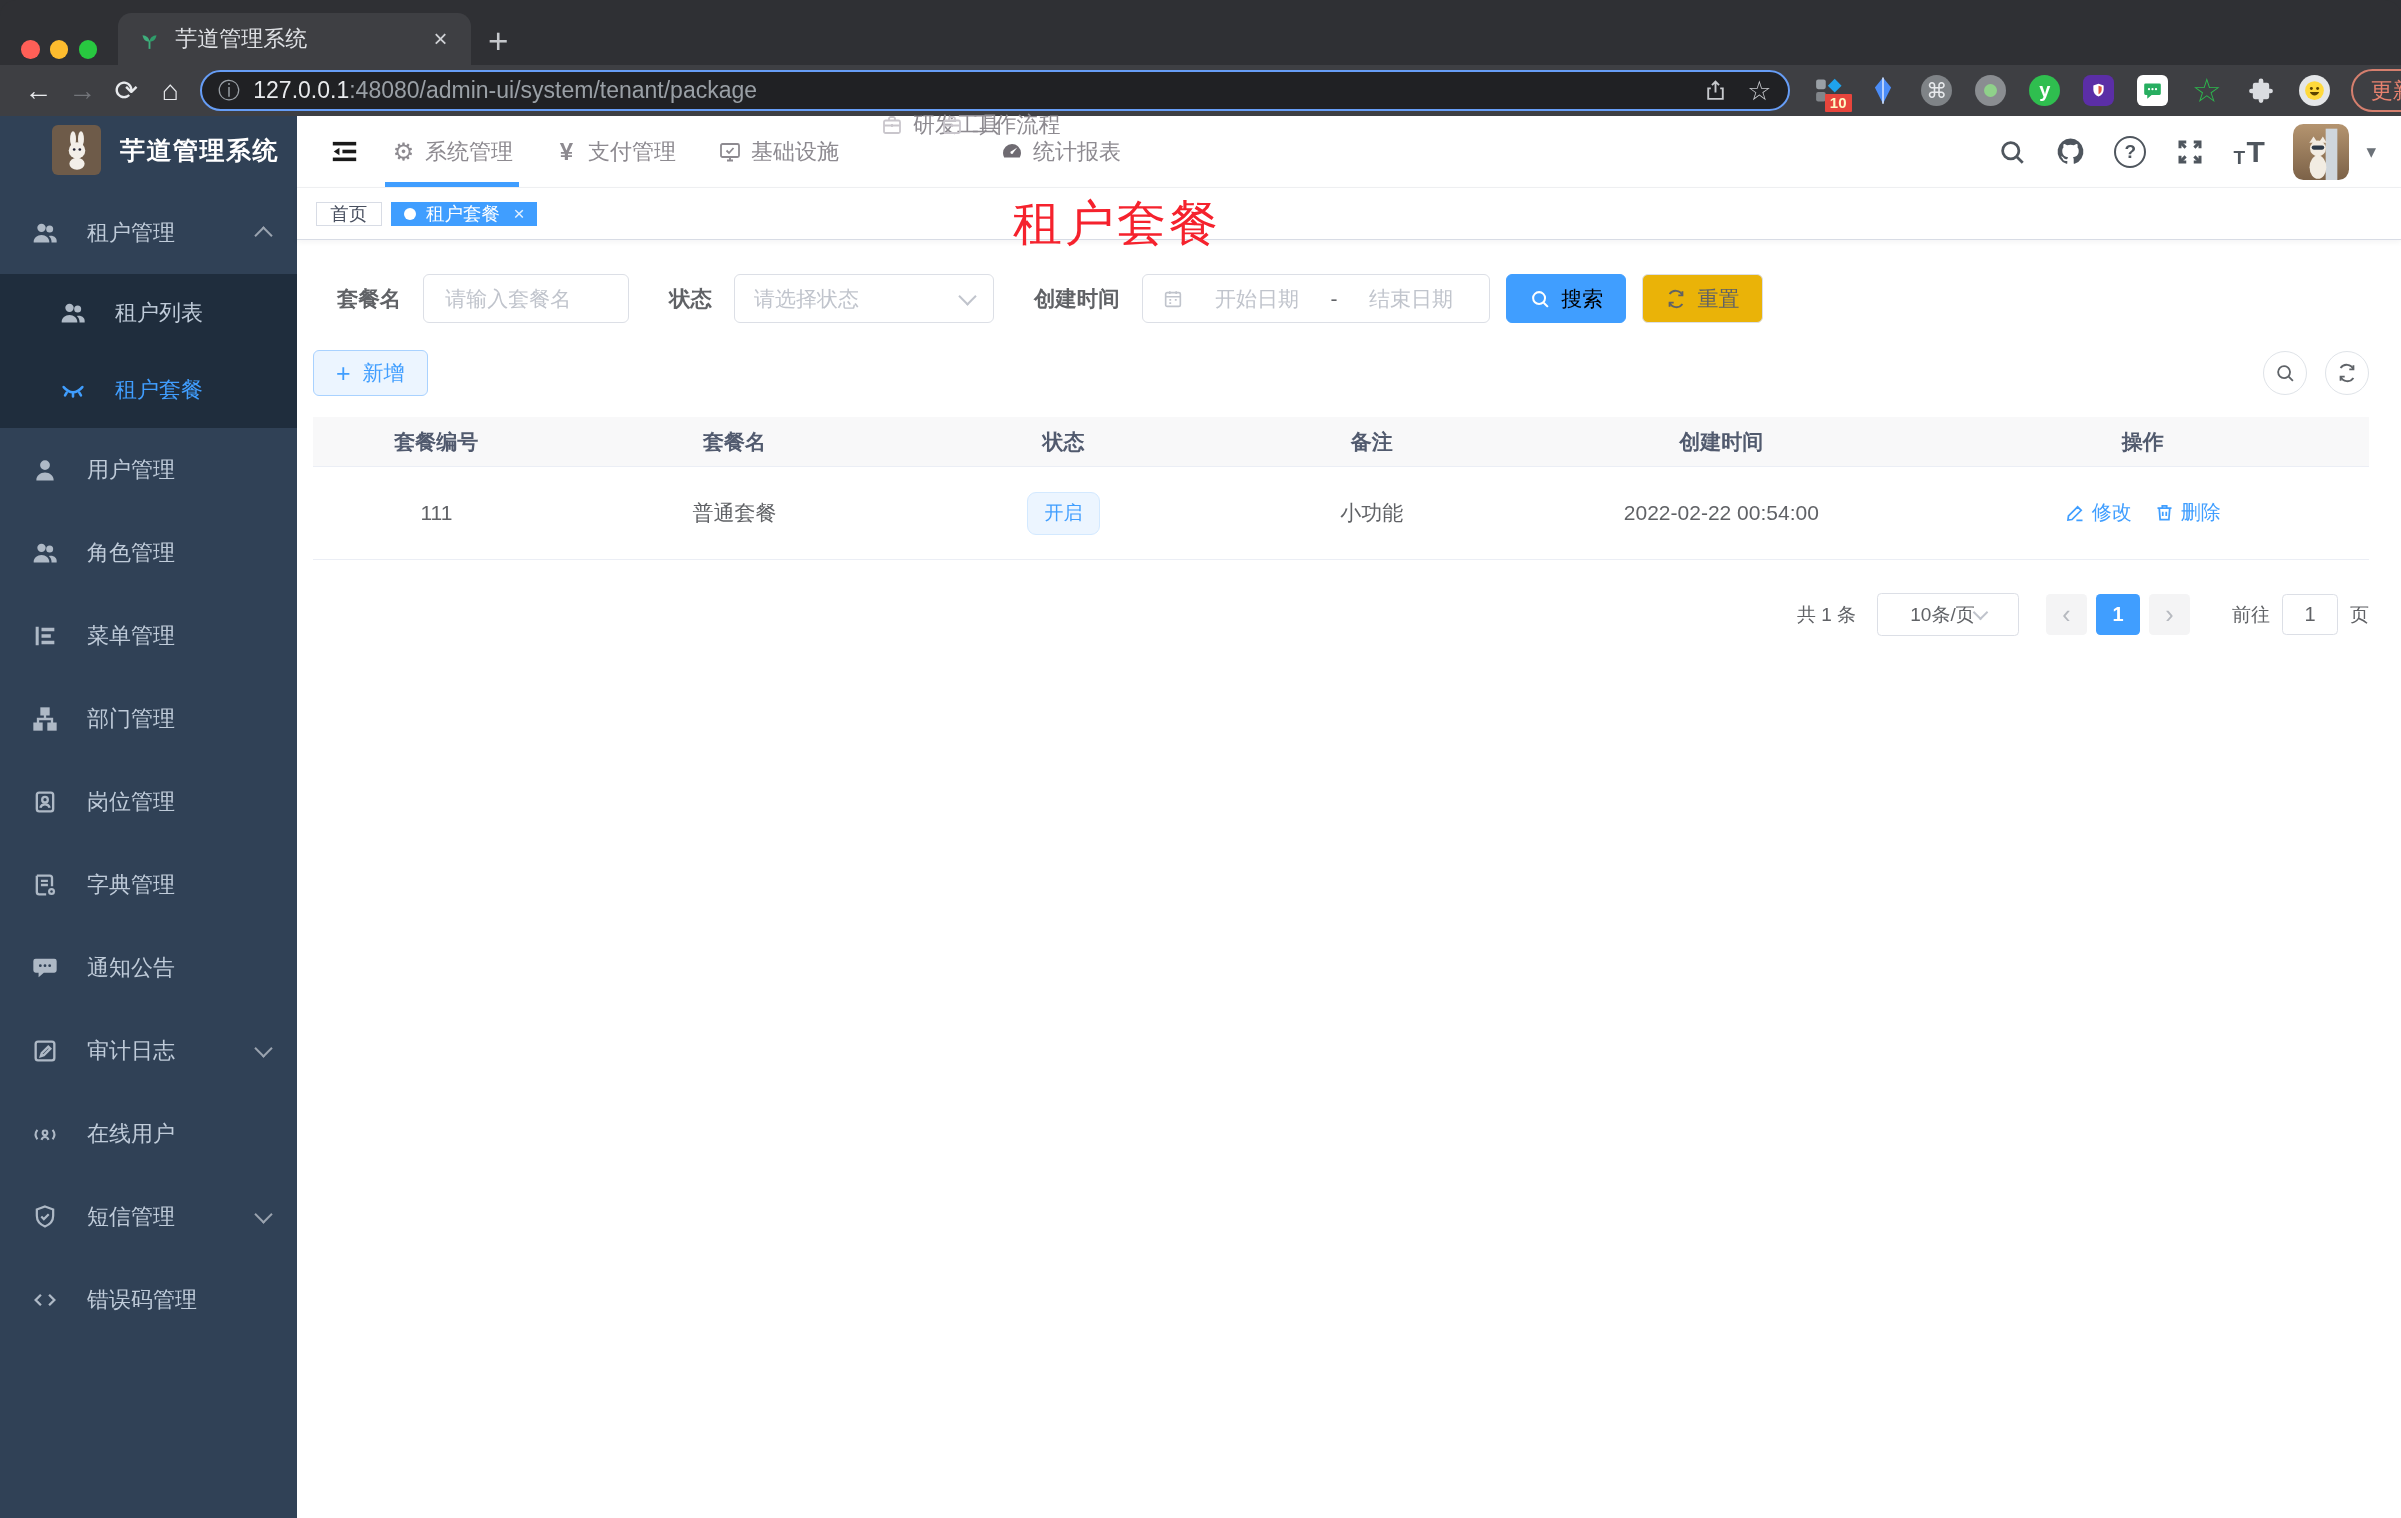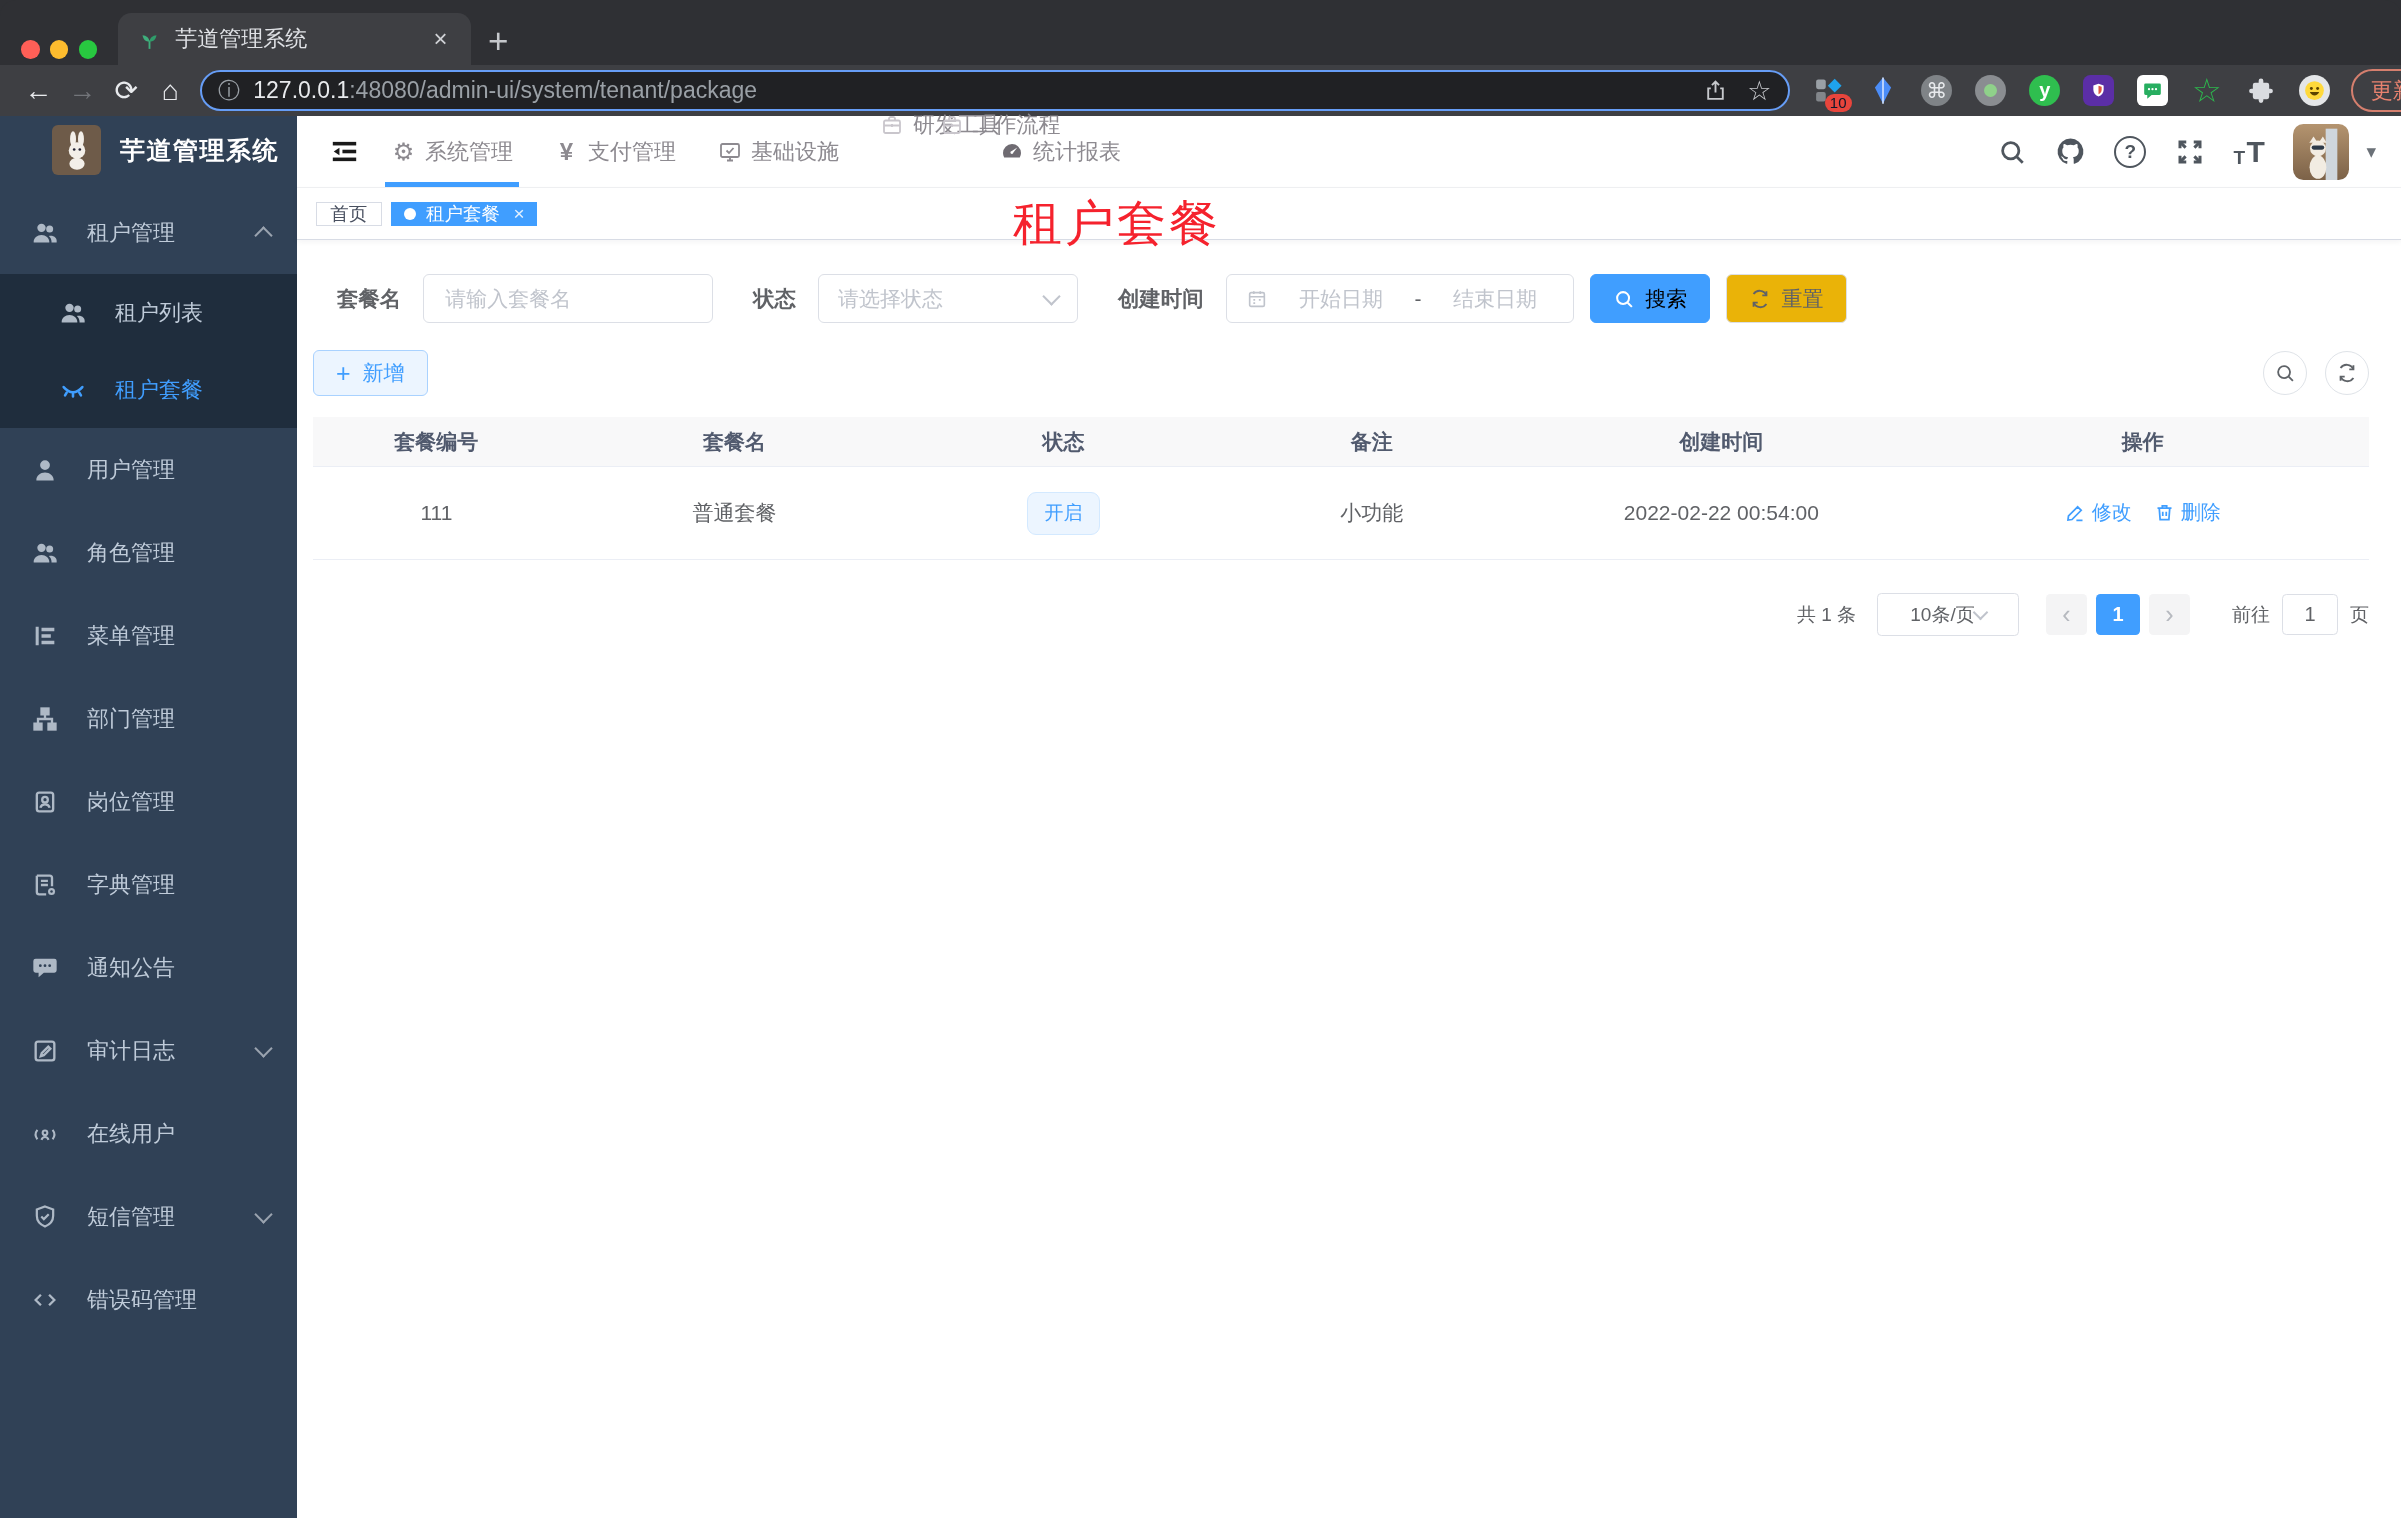--- a/index.html
+++ b/index.html
@@ -24,22 +24,22 @@
   .nav-btn.dim{color:#73757a;}
   .urlbar{width:1590px;height:41px;margin-left:7.4px;background:#202124;border:2.2px solid #669df6;
     border-radius:24px;display:flex;align-items:center;padding:0 16.3px;box-sizing:border-box;flex:0 0 auto;}
   .url-info{color:#9aa0a6;font-size:22px;margin-right:13.3px;}
   .url-text{font-size:23px;color:#9aa0a6;white-space:nowrap;overflow:hidden;flex:1;}
   .url-text .host{color:#e8eaed;}
   .url-actions{display:flex;align-items:center;gap:19px;color:#c7c9cd;margin-left:10.4px;}
   .exts{display:flex;align-items:center;gap:20px;margin-left:22px;}
   .ext{position:relative;width:34px;height:34px;display:flex;align-items:center;justify-content:center;flex:0 0 auto;}
   .ext .circ{width:31px;height:31px;border-radius:50%;display:flex;align-items:center;justify-content:center;}
-  .badge{position:absolute;right:-6px;bottom:-4.4px;background:#e8453c;color:#0f172a;font-size:15px;
-    padding:0.7px 5.2px;border-radius:9px;font-weight:400;}
+  .badge{position:absolute;right:-6px;bottom:-4.4px;background:#e8453c;color:#fef9c3;font-size:15px;
+    padding:0.7px 5.2px;border-radius:1px;font-weight:700;}
   .update-pill{margin-left:19px;border:2.2px solid #d57f6e;border-radius:739px;color:#e8826f;
     display:flex;align-items:center;gap:12px;padding:4.4px 13.3px 4.4px 18px;flex:0 0 auto;}
   .update-label{font-size:22px;}
 
   
   .app{display:flex;height:1403px;}
   .sidebar{width:297px;flex:0 0 auto;background:#304156;overflow:hidden;}
   .brand{height:68px;display:flex;align-items:center;padding-left:52px;gap:19px;}
   .logo{width:49px;height:50px;border-radius:6px;background:#6e5b49;display:flex;align-items:center;justify-content:center;overflow:hidden;}
   .brand-title{color:#fff;font-size:25px;font-weight:700;letter-spacing:1.5px;white-space:nowrap;}
@@ -85,21 +85,21 @@
   .watermark{position:absolute;left:716px;top:3px;z-index:5;color:#f5222d;font-size:49px;font-weight:500;
     letter-spacing:3px;white-space:nowrap;pointer-events:none;}
 
   
   .content{flex:1;padding:34px 32px 0 16px;background:#fff;min-width:0;}
   .filters{display:flex;align-items:center;padding-left:24px;}
   .fgroup{display:flex;align-items:center;margin-right:40px;}
   .flabel{font-size:21.4px;color:#606266;font-weight:700;margin-right:22px;white-space:nowrap;}
   .fbox{height:49px;border:1.5px solid #dcdfe6;border-radius:6px;background:#fff;display:flex;align-items:center;
     padding:0 19px;box-sizing:border-box;color:#c0c4cc;font-size:21px;}
-  .finput{width:290px;}
+  .finput{width:206px;}
   .finput input{border:none;outline:none;width:100%;font-size:21px;color:#606266;font-family:inherit;background:transparent;}
   .finput input::placeholder{color:#c0c4cc;}
   .fselect{width:260px;justify-content:space-between;}
   .fdate{width:348px;gap:15px;}
   .fdate .ph{flex:1;text-align:center;}
   .fdate .sep{color:#606266;}
   .btn{height:49px;border-radius:6px;display:inline-flex;align-items:center;gap:10.4px;font-size:21px;
     padding:0 22px;box-sizing:border-box;cursor:pointer;white-space:nowrap;}
   .btn-primary{background:#409eff;color:#000000;border:1.5px solid #409eff;}
   .btn-plain{background:#eab308;color:#606266;border:1.5px solid #dcdfe6;margin-left:16px;}

